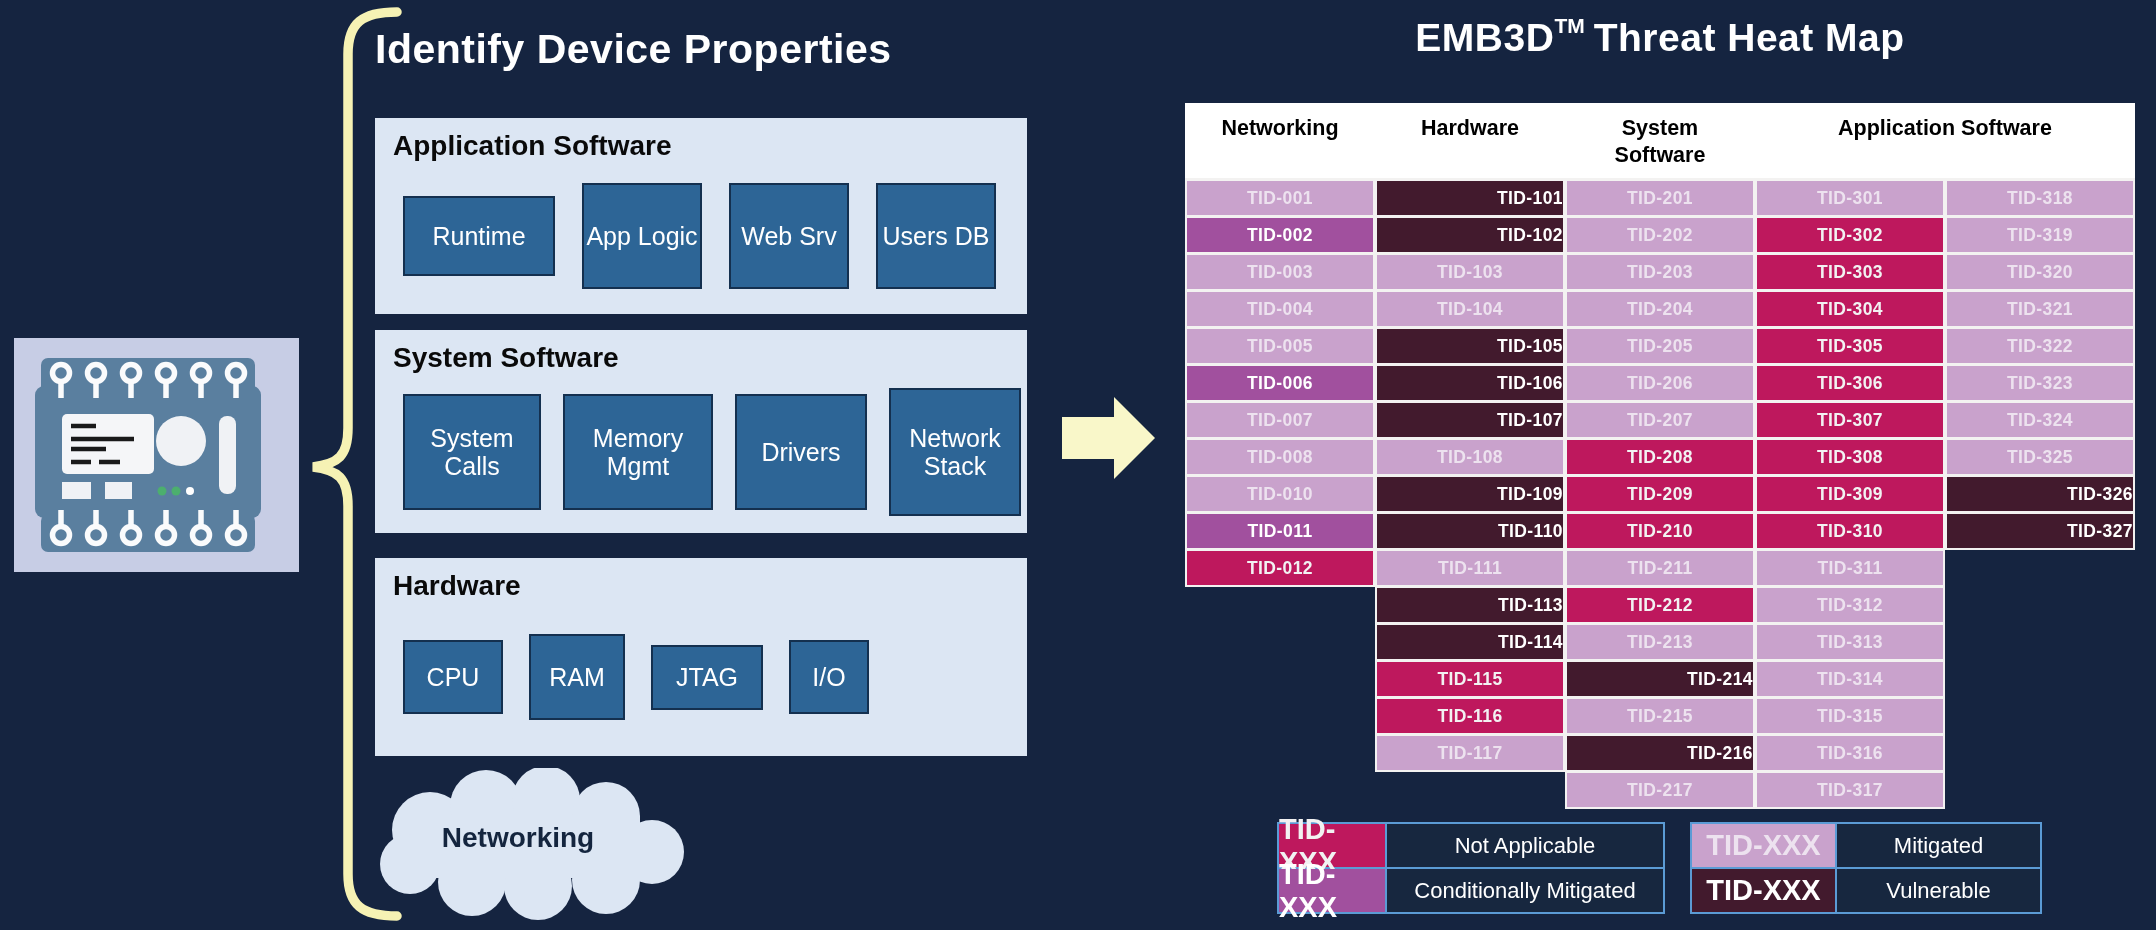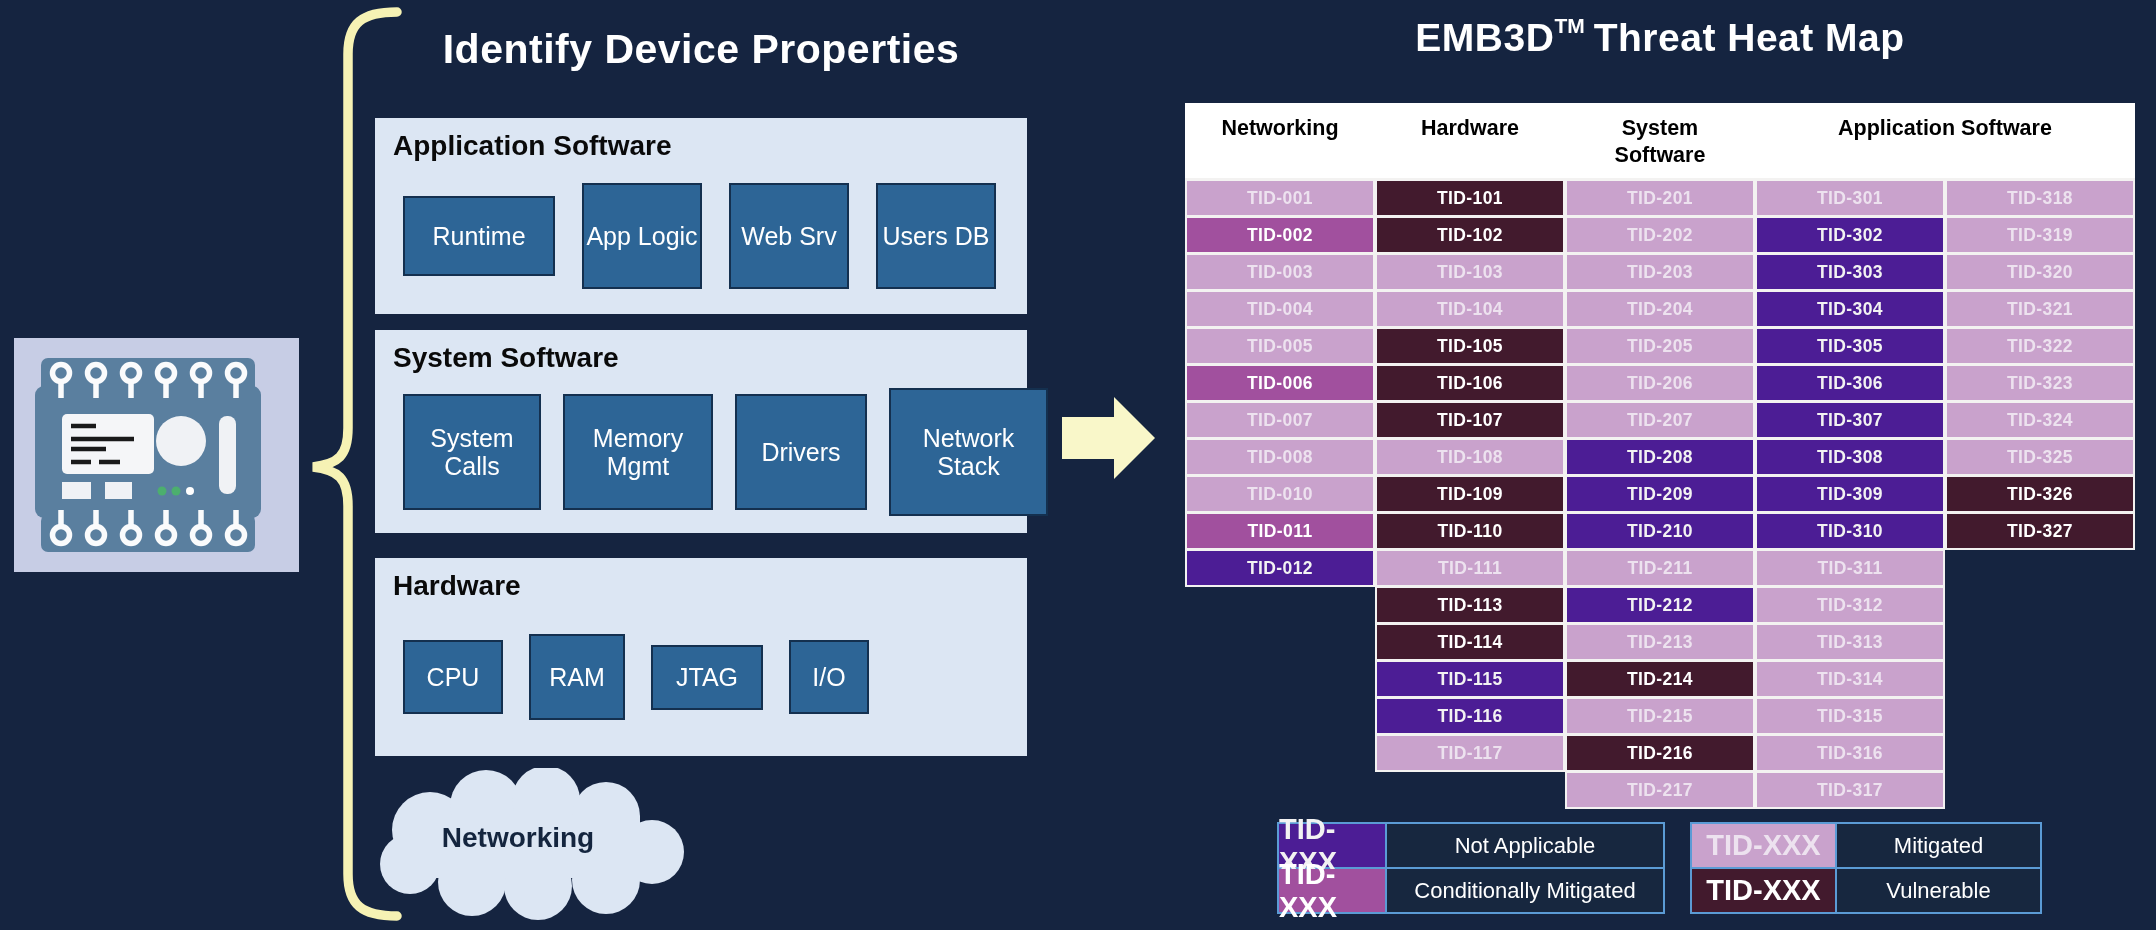--- a/index.html
+++ b/index.html
@@ -4,41 +4,41 @@
 <style>
   html,body{margin:0;padding:0;background:#0d1a2e;}
   .stage{
     position:relative;width:2156px;height:930px;overflow:hidden;
     background:#152440;
     font-family:"Liberation Sans", sans-serif;
   }
   
   .left-title{
     position:absolute;left:375px;top:26px;width:652px;
-    text-align:center;font-size:41px;font-weight:bold;color:#ffffff;letter-spacing:.5px;
+    font-size:41px;font-weight:bold;color:#ffffff;letter-spacing:.5px;
   }
   .panel{position:absolute;left:375px;width:652px;background:#DCE6F3;}
   .g-app{top:118px;height:196px;}
   .g-sys{top:330px;height:203px;}
   .g-hw{top:558px;height:198px;}
   .panel .plabel{position:absolute;left:18px;top:12px;font-size:28px;font-weight:bold;color:#0a0a0a;}
   .panel .items{position:absolute;left:28px;right:16px;top:54px;bottom:14px;display:flex;align-items:center;}
   .item{
     background:#2D6596;border:2.5px solid #14304F;color:#ffffff;
     display:flex;align-items:center;justify-content:center;text-align:center;
     font-size:25px;line-height:1.12;box-sizing:border-box;flex:none;
   }
   .g-app .items{gap:27px;}
   .g-app .item{width:120px;height:106px;}
   .g-app .item:nth-child(1){width:152px;height:80px;}
   .g-sys .items{gap:22px;}
   .g-sys .item{width:138px;height:116px;}
   .g-sys .item:nth-child(2){width:150px;}
   .g-sys .item:nth-child(3){width:132px;}
-  .g-sys .item:nth-child(4){width:159px;height:128px;}
+  .g-sys .item:nth-child(4){width:132px;height:128px;}
   .g-hw .items{gap:26px;}
   .g-hw .item{width:100px;height:74px;}
   .g-hw .item:nth-child(2){width:96px;height:86px;}
   .g-hw .item:nth-child(3){width:112px;height:65px;}
   .g-hw .item:nth-child(4){width:80px;}
   .cloud-wrap{position:absolute;left:368px;top:768px;width:326px;height:152px;}
   .cloud-label{
     position:absolute;left:368px;top:822px;width:300px;text-align:center;
     font-size:28px;font-weight:bold;color:#14253E;
   }
@@ -66,22 +66,22 @@
   .hm-col{
     width:190px;box-sizing:border-box;background:#f3f2f1;
     padding:3px 2px 2px 2px;display:flex;flex-direction:column;gap:3px;
   }
   .hm-cell{
     height:34px;line-height:34px;text-align:center;
     font-size:17.5px;font-weight:bold;letter-spacing:.4px;
   }
   .s-m{background:#C9A2CC;color:#EDE2EF;}
   .s-c{background:#A1509E;color:#FFFFFF;}
-  .s-n{background:#4c1d95;color:#F2F2F2;}
-  .s-v{background:#421A2D;color:#FFFFFF;}
+  .s-n{background:#be185d;color:#F2F2F2;}
+  .s-v{background:#421A2D;color:#FFFFFF;text-align:right;}
   
   .legend{position:absolute;top:822px;border:2px solid #5B9BD5;background:#17273F;box-sizing:border-box;}
   .lg-left{left:1277px;width:388px;}
   .lg-right{left:1690px;width:352px;}
   .lg-row{display:flex;height:43px;border-top:2px solid #5B9BD5;}
   .lg-row:first-child{border-top:0;}
   .lg-tid{
     flex:none;width:108px;display:flex;align-items:center;justify-content:center;
     font-size:29px;font-weight:bold;border-right:2px solid #5B9BD5;box-sizing:border-box;
   }

